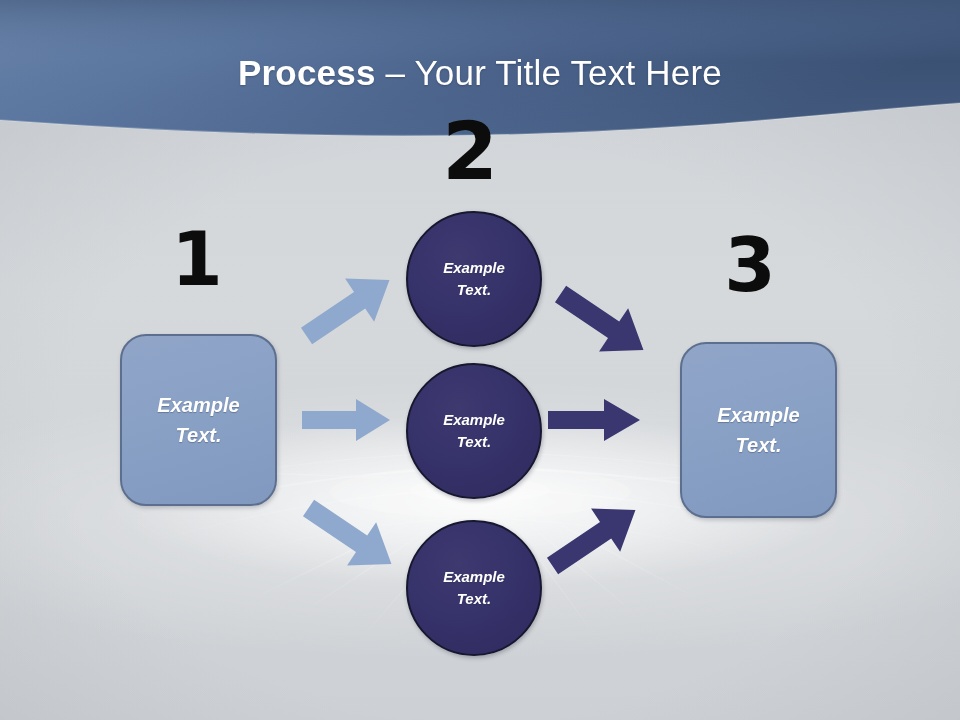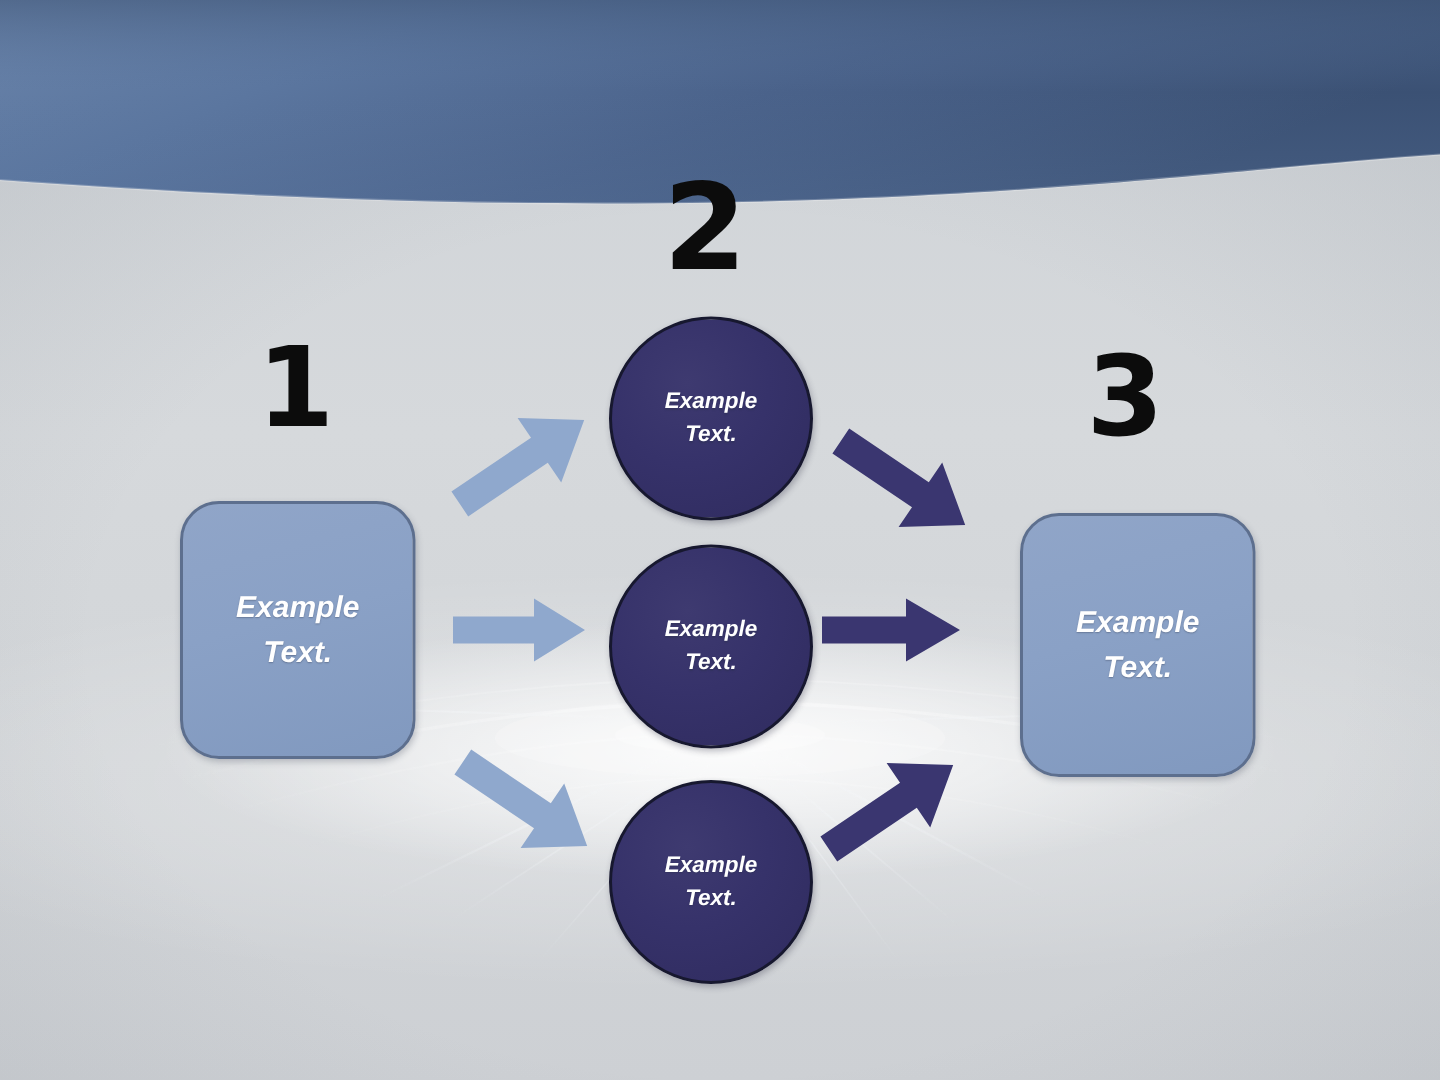--- a/index.html
+++ b/index.html
@@ -180,20 +180,23 @@
         <stop offset="0%" stop-color="#3f5576" stop-opacity="0.55"></stop>
         <stop offset="45%" stop-color="#5b769f" stop-opacity="0.0"></stop>
         <stop offset="100%" stop-color="#5d79a2" stop-opacity="0.28"></stop>
       </linearGradient>
     </defs>
     <path d="M0,0 L960,0 L960,103 C830,112 700,131 480,135 C300,138 140,130 0,120 Z" fill="url(#hdrGrad)"></path>
     <path d="M0,0 L960,0 L960,103 C830,112 700,131 480,135 C300,138 140,130 0,120 Z" fill="url(#hdrGradV)"></path>
     <path d="M0,120 C140,130 300,138 480,135 C700,131 830,112 960,103" fill="none" stroke="#ffffff" stroke-opacity="0.22" stroke-width="1.5"></path>
   </svg>
 
+  <div id="title">
+    <span class="strong">Process</span><span class="rest"> – Your Title Text Here</span>
+  </div>
 
   <div class="step-num" id="num-1">1</div>
   <div class="step-num" id="num-2">2</div>
   <div class="step-num" id="num-3">3</div>
 
   <div class="proc-box" id="box-left">
     <div class="line">Example</div>
     <div class="line">Text.</div>
   </div>
 

